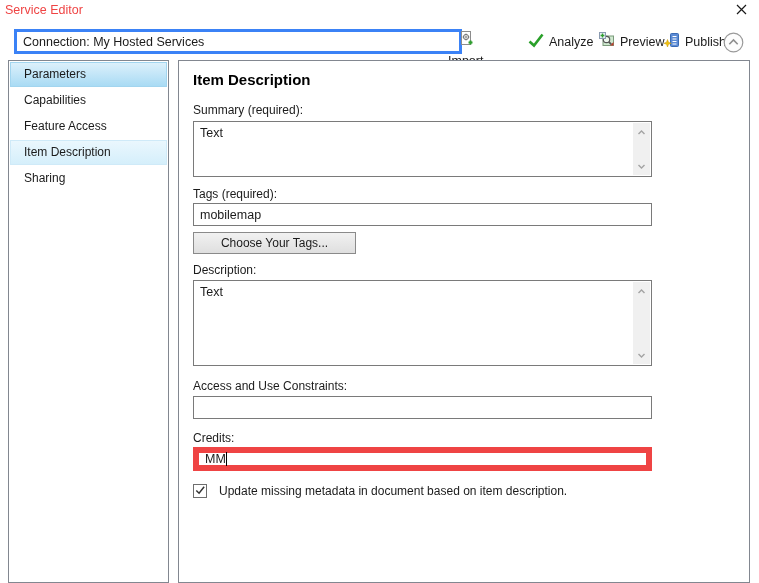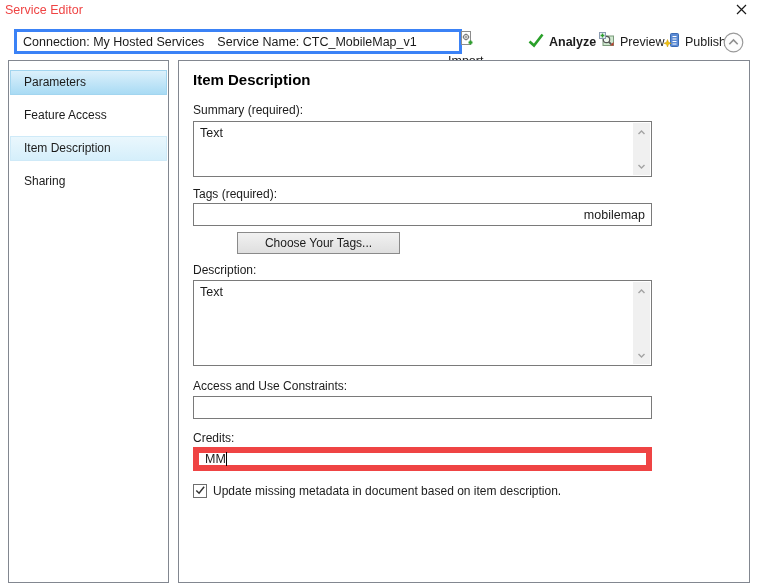--- a/index.html
+++ b/index.html
@@ -30,38 +30,38 @@
     display: flex; align-items: center; gap: 13px;
     padding: 0 6px; font-size: 12.5px; white-space: nowrap; overflow: hidden;
   }
   .tb-btn {
     position: absolute; top: 30px; height: 23px;
     display: inline-flex; align-items: center; gap: 5px;
     background: transparent; border: none; cursor: pointer;
     font-family: inherit; font-size: 12.5px; color: #1b1b1b; padding: 0 2px;
   }
   .tb-import  { left: 446px; flex-direction: column; }
-  .tb-analyze { left: 526px; font-weight: bold; }
+  .tb-analyze { left: 526px; }
   .tb-preview { left: 597px; }
   .tb-publish { left: 662px; }
   .collapse-btn {
     position: absolute; left: 723px; top: 32px;
     width: 21px; height: 21px; padding: 0;
     background: transparent; border: none; cursor: pointer;
   }
   
   .sidebar {
     position: absolute; left: 8px; top: 60px;
     width: 161px; height: 523px;
     border: 1px solid #828790; background: #fff;
     padding-top: 1px;
   }
   .side-item {
     height: 25px; line-height: 23px;
-    margin: 8px 1px 1px 1px;
+    margin: 0 1px 1px 1px;
     padding-left: 13px;
     font-size: 12px;
     border: 1px solid transparent;
     cursor: pointer; white-space: nowrap;
   }
   .side-item.indent { }
   .side-item.selected {
     background: linear-gradient(#dcf0fb, #a9dbf4);
     border-color: #a2d5ef;
   }
@@ -103,67 +103,65 @@
     background: transparent; border: none; cursor: pointer; padding: 0;
   }
   .scroll-up   { top: 1px; }
   .scroll-down { bottom: 1px; }
 
   .text-input {
     position: absolute; left: 14px; width: 459px; height: 23px;
     border: 1px solid #7a7a7a; background: #fff;
     font-family: inherit; font-size: 12.5px; padding: 0 6px; color: #1b1b1b;
   }
-  .in-tags        { top: 142px; text-align: right; }
+  .in-tags        { top: 142px; }
   .in-constraints { top: 335px; }
 
   .credits-field {
     position: absolute; left: 14px; top: 386px;
     width: 459px; height: 24px;
     border: 6px solid #ef4444; background: #fff;
     display: flex; align-items: center;
     font-size: 12.5px; padding: 0 6px; cursor: text;
   }
   .caret { display: inline-block; width: 1px; height: 14px; background: #000; }
 
   .choose-tags-btn {
     position: absolute; left: 14px; top: 171px;
     width: 163px; height: 22px;
     background: linear-gradient(#f1f1f1, #dfdfdf);
     border: 1px solid #8a8a8a;
     font-family: inherit; font-size: 12px; color: #1b1b1b;
     cursor: pointer;
-    margin-left: 44px;
   }
   .checkbox-row {
     position: absolute; left: 14px; top: 423px;
     display: flex; align-items: center; gap: 6px; cursor: pointer;
   }
   .checkbox-box {
     width: 14px; height: 14px; background: #fff;
     border: 1px solid #6e6e6e;
     display: flex; align-items: center; justify-content: center;
   }
-  .checkbox-label { font-size: 12px; }
+  .checkbox-label { font-size: 12px; margin-left: 6px; }
 </style>
 </head>
 <body>
 
 <div class="window-title">Service Editor</div>
 <button class="close-btn">
   <span>
     <svg width="13" height="13" viewBox="0 0 13 13">
         <path d="M2 2 L11 11 M11 2 L2 11" stroke="#1a1a1a" stroke-width="1.2" fill="none"></path>
       </svg>
   </span>
 </button>
 
 <div class="conn-field">
   <span>Connection: My Hosted Services</span>
-  <span>Service Name: CTC_MobileMap_v1</span>
 </div>
 
 <button class="tb-btn tb-import">
   <span>
     <svg width="16" height="16" viewBox="0 0 16 16">
       <rect x="3.5" y="1.5" width="9" height="13" fill="#ffffff" stroke="#8c8c8c"></rect>
       <circle cx="8" cy="7" r="2.6" fill="#e8e8e8" stroke="#777777"></circle>
       <path d="M8 3.6 V5 M8 9 V10.4 M4.6 7 H6 M10 7 H11.4" stroke="#777777" stroke-width="1"></path>
       <circle cx="8" cy="7" r="0.9" fill="#ffffff" stroke="#777777" stroke-width="0.7"></circle>
       <path d="M12.5 10.5 V14.5 M10.5 12.5 H14.5" stroke="#2f9e2f" stroke-width="2"></path>
@@ -212,20 +210,23 @@
       <circle cx="10.5" cy="10.5" r="9.3" fill="#fdfdfd" stroke="#9a9a9a" stroke-width="1.2"></circle>
       <path d="M6.3 12.3 L10.5 8 L14.7 12.3" stroke="#8f8f8f" stroke-width="1.6" fill="none"></path>
     </svg>
   </span>
 </button>
 
 <nav class="sidebar">
   <div class="side-item selected">
     <span>Parameters</span>
   </div>
+  <div class="side-item">
+    <span>Capabilities</span>
+  </div>
   <div class="side-item indent">
     <span>Feature Access</span>
   </div>
   <div class="side-item highlighted">
     <span>Item Description</span>
   </div>
   <div class="side-item">
     <span>Sharing</span>
   </div>
 </nav>

